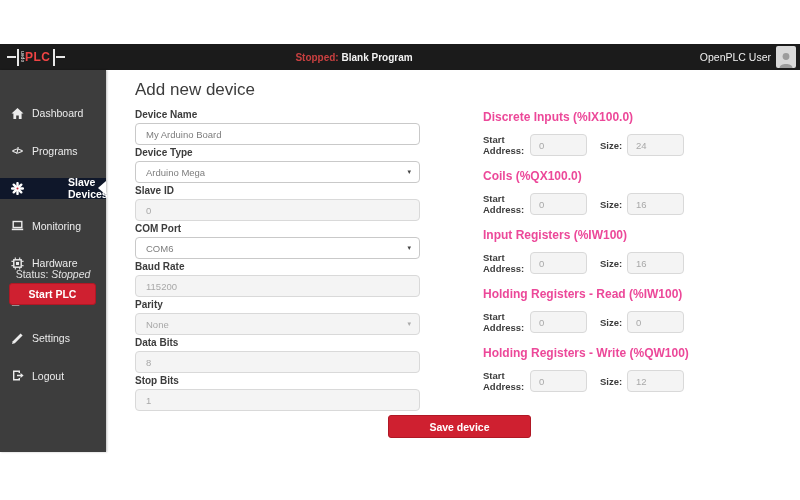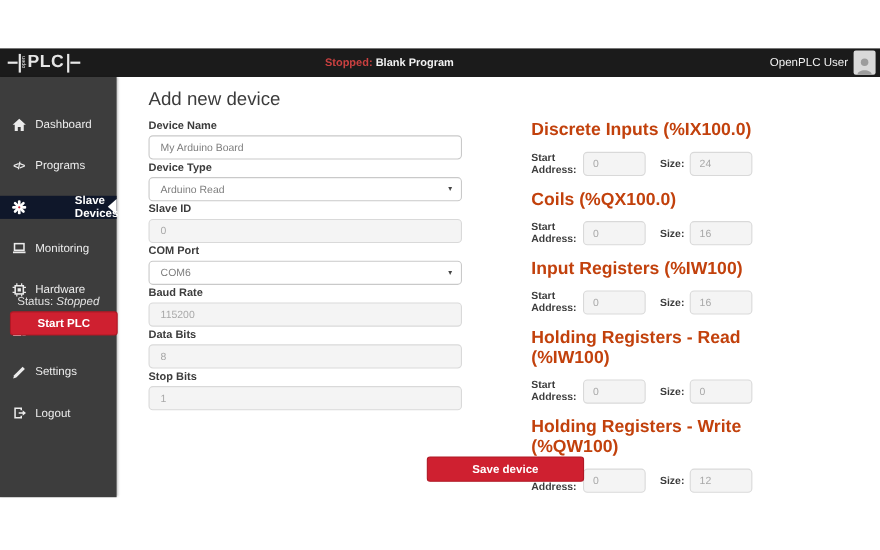--- a/index.html
+++ b/index.html
@@ -6,61 +6,61 @@
   html,body { background:#ffffff; }
   body { font-family:"Liberation Sans", sans-serif; }
   .screen { position:relative; width:800px; height:500px; background:#fff; overflow:hidden; }
 
   
   .topbar { position:absolute; top:44px; left:0; width:800px; height:26px; background:#1b1b1b; display:flex; align-items:center; }
   .logo { display:flex; align-items:center; height:100%; padding-left:7px; }
   .lg-line { width:9px; height:2px; background:#e8e8e8; }
   .lg-bar { width:2px; height:17px; background:#e8e8e8; margin:0 1px; }
   .lg-open { color:#e8e8e8; font-size:5px; letter-spacing:0; writing-mode:vertical-rl; transform:rotate(180deg); line-height:4px; }
-  .lg-plc { color:#e5e5e5; font-weight:bold; font-size:16px; letter-spacing:0.5px; padding:0 1px; }
+  .lg-plc { color:#ef4444; font-weight:bold; font-size:12px; letter-spacing:0.5px; padding:0 1px; }
   .topbar-status { position:absolute; left:0; width:708px; text-align:center; font-size:10px; color:#fff; }
   .topbar-status .stopped { color:#c94040; font-weight:bold; }
   .topbar-status .program { color:#f2f2f2; font-weight:bold; }
   .topbar-right { position:absolute; right:4px; top:0; height:26px; display:flex; align-items:center; gap:5px; }
   .topbar-user { color:#f0f0f0; font-size:10.5px; }
   .avatar { width:20px; height:22px; background:#d9d9d9; border-radius:2px; display:flex; align-items:flex-end; justify-content:center; overflow:hidden; }
 
   
   .sidebar { position:absolute; top:70px; left:0; width:106px; height:382px; background:#3d3d3d; box-shadow:1px 0 2px rgba(0,0,0,.25); }
   .menu { padding-top:16px; }
   .menu-item { position:relative; height:20.5px; display:flex; align-items:center; padding-left:10px; cursor:pointer;margin-top:17px; }
   .menu-item .mi-icon { width:14px; height:14px; display:flex; align-items:center; justify-content:center; margin-right:8px; flex:0 0 14px; }
   .menu-item .mi-label { color:#ececec; font-size:10.5px; }
   .menu-item.active { background:#0f172a;gap:36px; }
   .menu-item.active .mi-label { color:#fff; font-weight:bold; }
   .menu-item.active .notch { position:absolute; right:0; top:50%; margin-top:-7px; width:0; height:0;
       border-top:7px solid transparent; border-bottom:7px solid transparent; border-right:8px solid #ffffff; }
   .code-glyph { color:#ececec; font-size:9px; font-weight:bold; letter-spacing:-1px; }
   .side-status { position:absolute; top:198px; left:0; width:106px; text-align:center; color:#e2e2e2; font-size:10.5px; }
   .side-status .sv { font-style:italic; }
-  .start-plc { position:absolute; top:213px; left:9px; width:98px; height:22px; background:#cf2030; border:1px solid #b01825;
+  .start-plc { position:absolute; top:213px; left:9px; width:87px; height:22px; background:#cf2030; border:1px solid #b01825;
       border-radius:3px; color:#fff; font-weight:bold; font-size:10.5px; font-family:"Liberation Sans",sans-serif; cursor:pointer; }
 
   
   .page-title { position:absolute; left:135px; top:80px; font-size:17px; color:#3c3c3c; font-weight:normal; }
 
   .form-left { position:absolute; left:135px; top:109px; width:285px; }
   .fgroup { margin-bottom:2px; }
   .fgroup label { display:block; font-size:10px; font-weight:bold; color:#3c3c3c; line-height:11px; margin-bottom:3px; }
   .ctrl { width:285px; height:22px; border:1px solid #c9c9c9; border-radius:4px; background:#fff; font-size:9.5px;
       color:#7d7d7d; padding:0 10px; font-family:"Liberation Sans",sans-serif; display:flex; align-items:center; }
   input.ctrl { outline:none; }
   .ctrl.disabled { background:#f4f4f4; border-color:#d9d9d9; color:#a8a8a8; }
   .selectbox { position:relative; justify-content:flex-start; cursor:pointer; }
   .selectbox .caret { position:absolute; right:8px; top:50%; transform:translateY(-50%); font-size:7px; color:#444; }
   .selectbox.disabled .caret { color:#aaa; }
 
   .form-right { position:absolute; left:483px; top:110px; width:230px; }
   .rsection { margin-bottom:13px; }
-  .rsection h3 { font-size:16px; color:#c2410c; font-weight:bold; margin-bottom:10px; }
+  .rsection h3 { font-size:12px; color:#ec4899; font-weight:bold; margin-bottom:10px; }
   .rrow { display:flex; align-items:center; height:22px; margin-bottom:12px; }
   .ra-label { font-size:9.5px; font-weight:bold; color:#3c3c3c; width:47px; flex:0 0 47px; }
   .r-input { width:57px; height:22px; border:1px solid #d9d9d9; border-radius:4px; background:#f4f4f4; color:#a8a8a8;
       font-size:9.5px; padding:0 8px; font-family:"Liberation Sans",sans-serif; }
   .size-label { font-size:9.5px; font-weight:bold; color:#3c3c3c; margin-left:13px; width:27px; flex:0 0 27px; }
 
   .save-btn { position:absolute; left:388px; top:415px; width:143px; height:23px; background:#cf2030; border:1px solid #b01825;
       border-radius:3px; color:#fff; font-weight:bold; font-size:10.5px; font-family:"Liberation Sans",sans-serif; cursor:pointer; }
 </style>
 </head>
@@ -201,40 +201,47 @@
   <h1 class="page-title">Add new device</h1>
 
   <div class="form-left">
     <div class="fgroup">
       <label>Device Name</label>
       <input class="ctrl" type="text" value="My Arduino Board" style="">
     </div>
     <div class="fgroup">
       <label>Device Type</label>
       <div class="ctrl selectbox">
-        <span>Arduino Read</span>
+        <span>Arduino Mega</span>
         <span class="caret">▾</span>
       </div>
     </div>
     <div class="fgroup">
       <label>Slave ID</label>
       <input class="ctrl disabled" type="text" disabled="" value="0" style="">
     </div>
     <div class="fgroup">
       <label>COM Port</label>
       <div class="ctrl selectbox">
         <span>COM6</span>
         <span class="caret">▾</span>
       </div>
     </div>
     <div class="fgroup">
       <label>Baud Rate</label>
       <input class="ctrl disabled" type="text" disabled="" value="115200" style="">
     </div>
     <div class="fgroup">
+      <label>Parity</label>
+      <div class="ctrl selectbox disabled">
+        <span>None</span>
+        <span class="caret">▾</span>
+      </div>
+    </div>
+    <div class="fgroup">
       <label>Data Bits</label>
       <input class="ctrl disabled" type="text" disabled="" value="8" style="">
     </div>
     <div class="fgroup">
       <label>Stop Bits</label>
       <input class="ctrl disabled" type="text" disabled="" value="1" style="">
     </div>
   </div>
 
   <div class="form-right">

